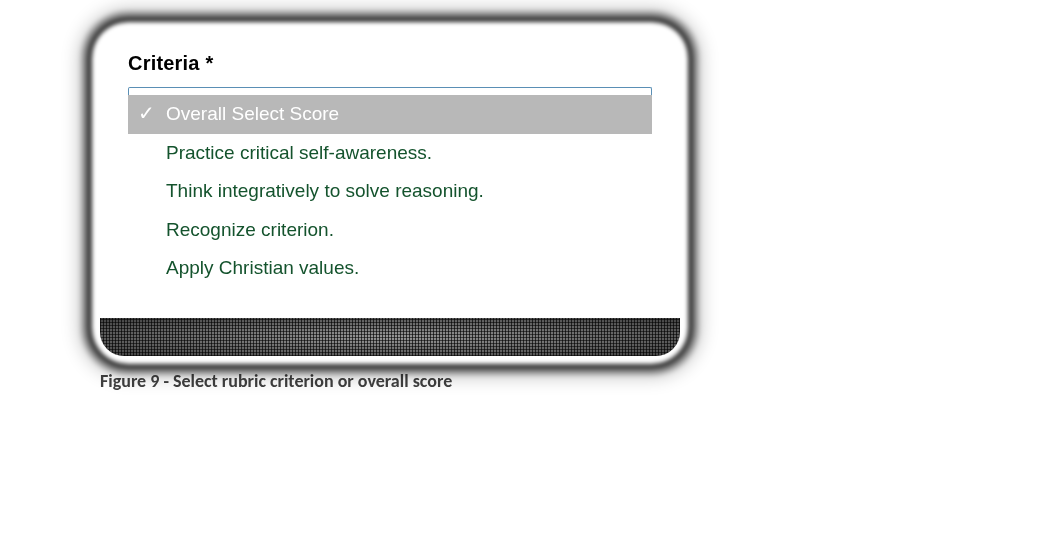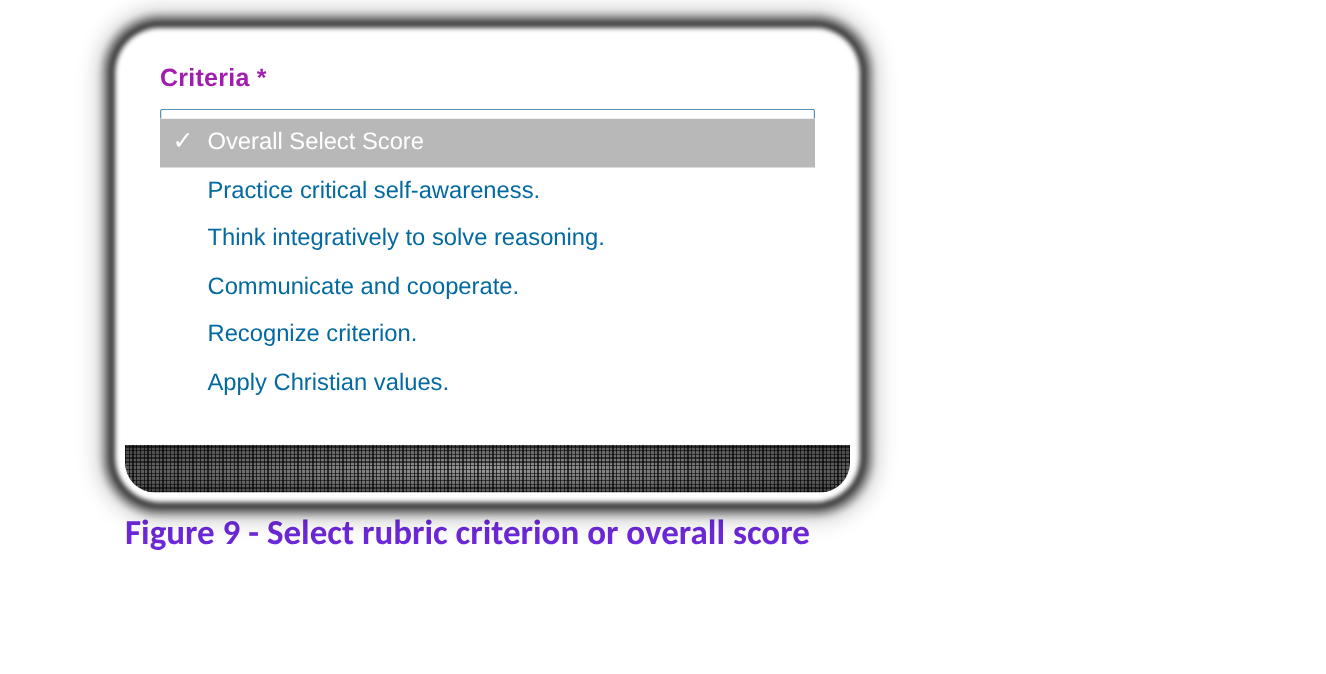--- a/index.html
+++ b/index.html
@@ -43,40 +43,40 @@
     }
     .inner-panel {
       background: #ffffff;
       border-radius: 24px;
       padding: 22px 28px 30px 28px;
       overflow: hidden;
     }
     .criteria-label {
       font-size: 20px;
       font-weight: bold;
-      color: #a21caf;
+      color: #000000;
       margin-bottom: 12px;
       letter-spacing: 0.2px;
     }
     .select-box {
       border: 1px solid #5a8fb5;
       height: 8px;
       border-bottom: none;
       border-radius: 2px 2px 0 0;
       margin-bottom: 0;
     }
     .dropdown-list {
       background: #ffffff;
     }
     .dropdown-item {
       display: flex;
       align-items: center;
       padding: 5px 10px 5px 10px;
       font-size: 19px;
-      color: #0369a1;
+      color: #14532d;
       line-height: 1.5;
     }
     .dropdown-item.selected {
       background: #b8b8b8;
       color: #ffffff;
     }
     .check-cell {
       width: 28px;
       flex: 0 0 28px;
       text-align: left;
@@ -95,23 +95,23 @@
       margin-top: 0;
       background: 
         repeating-linear-gradient(90deg, rgba(0,0,0,0.65) 0 1px, transparent 1px 3px),
         repeating-linear-gradient(0deg, rgba(0,0,0,0.55) 0 1px, transparent 1px 3px),
         radial-gradient(ellipse at center, rgba(0,0,0,0.4), rgba(0,0,0,0.75));
       border-radius: 0 0 24px 24px;
       filter: blur(0.6px) contrast(1.1);
     }
     .figure-caption {
       margin-top: 14px;
-      font-size: 28px;
+      font-size: 18px;
       font-weight: bold;
-      color: #6d28d9;
+      color: #404040;
       font-family: Calibri, Arial, sans-serif;
     }
   </style>
 </head>
 <body>
 
 <div class="figure-container">
   <div class="shadow-box">
     <div class="inner-panel">
       <div class="criteria-label">Criteria *</div>
@@ -124,24 +124,20 @@
         <div class="dropdown-item">
           <span class="check-cell"></span>
           <span class="item-label">Practice critical self-awareness.</span>
         </div>
         <div class="dropdown-item">
           <span class="check-cell"></span>
           <span class="item-label">Think integratively to solve reasoning.</span>
         </div>
         <div class="dropdown-item">
           <span class="check-cell"></span>
-          <span class="item-label">Communicate and cooperate.</span>
-        </div>
-        <div class="dropdown-item">
-          <span class="check-cell"></span>
           <span class="item-label">Recognize criterion.</span>
         </div>
         <div class="dropdown-item">
           <span class="check-cell"></span>
           <span class="item-label">Apply Christian values.</span>
         </div>
       </div>
     </div>
     <div class="bottom-grain"></div>
   </div>

